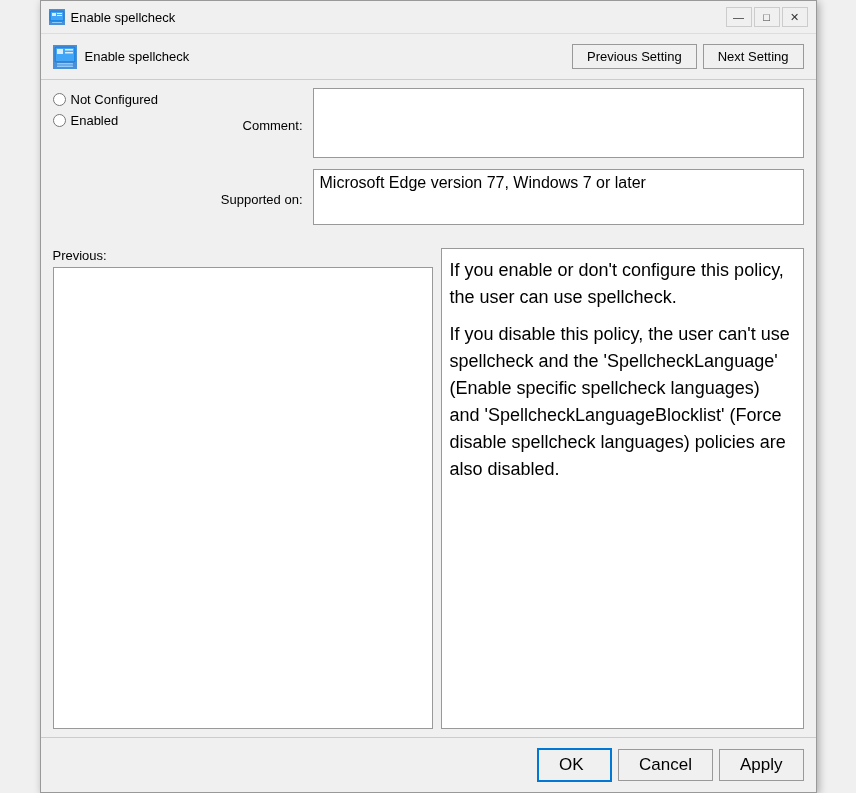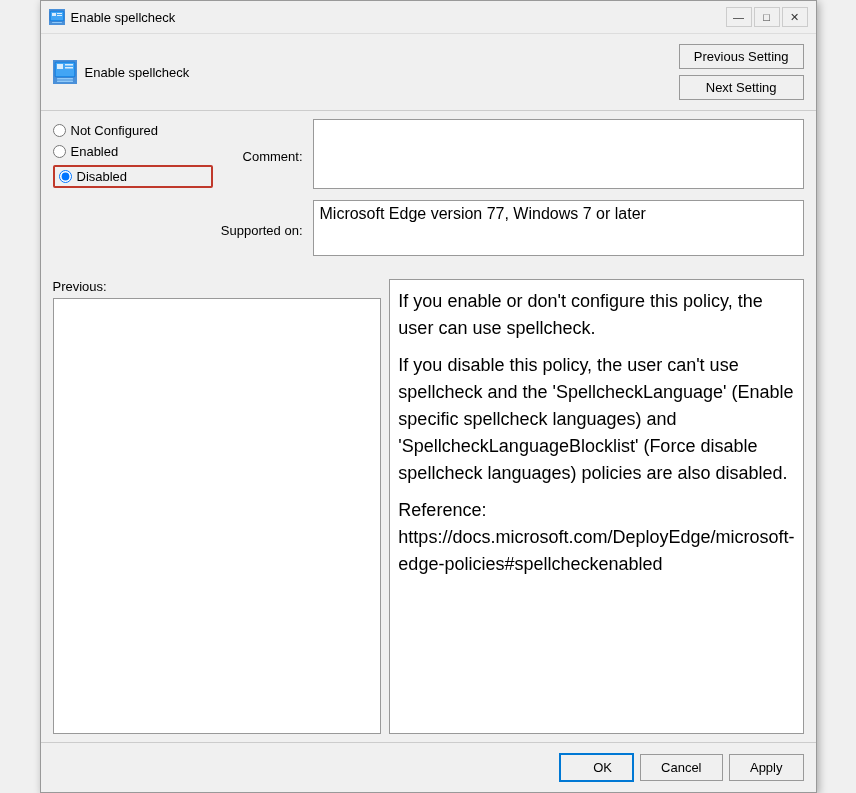--- a/index.html
+++ b/index.html
@@ -92,21 +92,20 @@
       font-weight: bold;
     }
     .header-title {
       flex: 1;
       font-size: 13px;
       font-weight: normal;
     }
     .header-buttons {
       display: flex;
       gap: 6px;
-      flex-direction: column;
     }
     .nav-btn {
       padding: 4px 14px;
       background: #f0f0f0;
       border: 1px solid #999;
       cursor: pointer;
       font-size: 13px;
       color: #000;
     }
 
@@ -250,23 +249,23 @@
       padding: 10px 12px;
       border-top: 1px solid #ccc;
       gap: 6px;
       background: #f0f0f0;
     }
     .footer-btn {
       padding: 5px 20px;
       background: #f0f0f0;
       border: 1px solid #999;
       cursor: pointer;
-      font-size: 13px;
+      font-size: 17px;
       min-width: 75px;
-      text-align: right;
+      text-align: left;
     }
     .footer-btn.ok {
       border: 2px solid #0078d4;
       color: #000;
     }
   </style>
 </head>
 <body>
 
 <div class="window">
@@ -317,24 +316,20 @@
 
         <div class="radio-panel">
           <label class="radio-label">
             <input type="radio" name="config" value="not_configured" style="">
             <span>Not Configured</span>
           </label>
           <label class="radio-label">
             <input type="radio" name="config" value="enabled" style="">
             <span>Enabled</span>
           </label>
-          <label class="radio-label disabled-selected">
-            <input type="radio" name="config" value="disabled" checked="" style="">
-            <span>Disabled</span>
-          </label>
         </div>
 
         <div class="comment-section">
           <div class="field-row">
             <span class="field-label">Comment:</span>
             <div class="field-input">
               <textarea class="comment-textarea" style=""></textarea>
             </div>
           </div>
           <div class="field-row">
@@ -350,21 +345,20 @@
 
         <div class="options-panel">
           <div class="options-label">Previous:</div>
           <div class="options-box"></div>
         </div>
 
         <div class="help-panel">
           <div class="help-box">
             <p>If you enable or don't configure this policy, the user can use spellcheck.</p>
             <p>If you disable this policy, the user can't use spellcheck and the 'SpellcheckLanguage' (Enable specific spellcheck languages) and 'SpellcheckLanguageBlocklist' (Force disable spellcheck languages) policies are also disabled.</p>
-            <p>Reference: https://docs.microsoft.com/DeployEdge/microsoft-edge-policies#spellcheckenabled</p>
           </div>
         </div>
       </div>
     </div>
 
     <div class="footer">
       <button class="footer-btn ok">OK</button>
       <button class="footer-btn">Cancel</button>
       <button class="footer-btn">Apply</button>
     </div>

